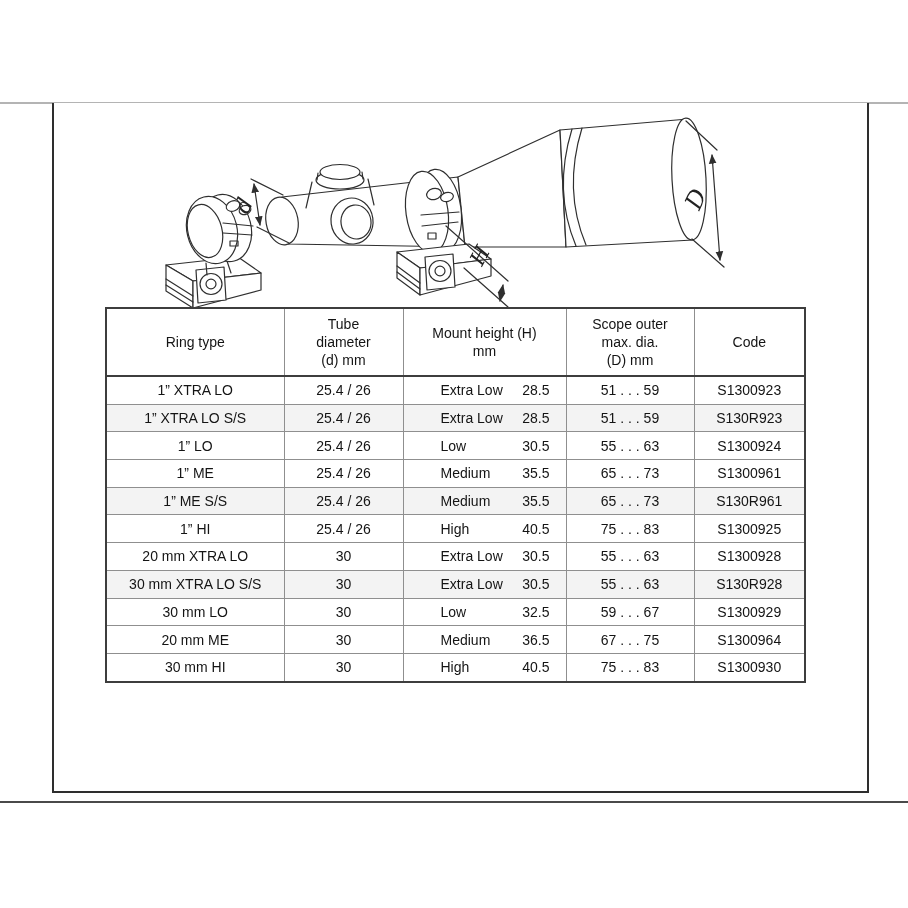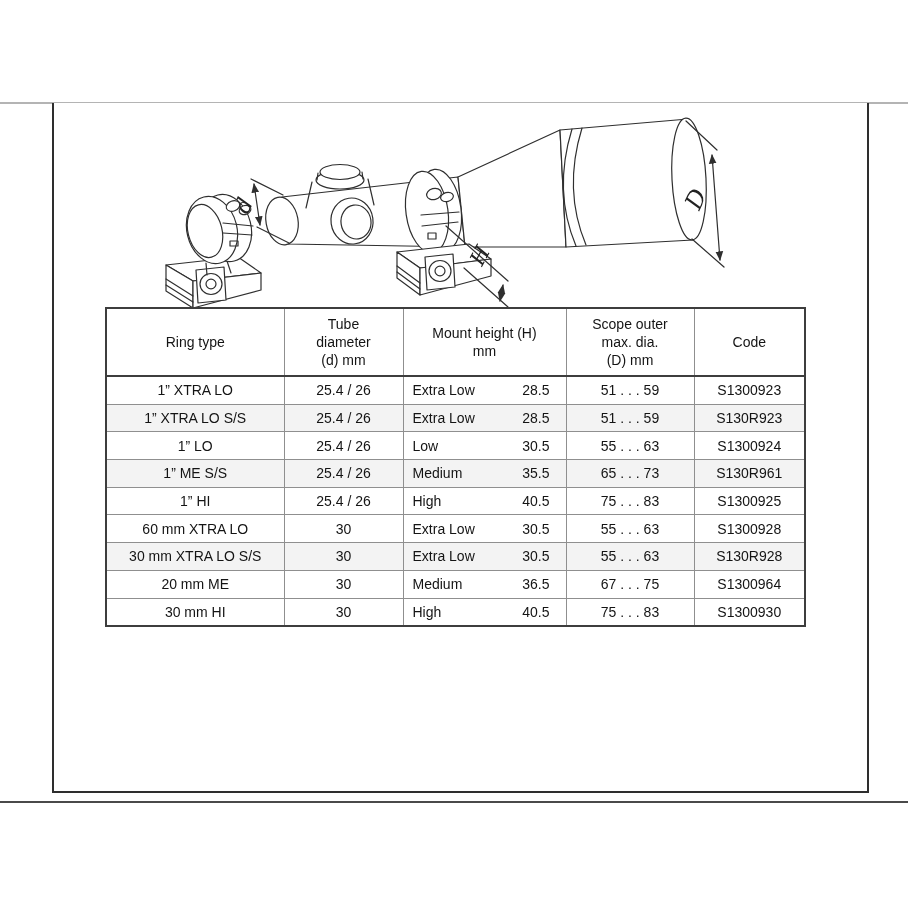--- a/index.html
+++ b/index.html
@@ -51,21 +51,21 @@
     white-space:pre-line;
     line-height:1.3;
     border-bottom:2px solid #3d3d3d;
   }
   table.spec tbody td { height:26.7px; }
   table.spec tbody tr.shaded { background:#f3f3f3; }
   .mh-wrap {
     display:flex; justify-content:space-between; align-items:center;
     padding:0 16px 0 9px;
   }
-  .mh-name { text-align:left; }
+  .mh-name { text-align:left;margin-left:28px; }
   .mh-val  { text-align:right;margin-left:12px; }
 </style>
 </head>
 <body>
 
 <div class="top-rule"></div>
 <div class="page-frame"></div>
 <div class="bottom-rule"></div>
 
 <svg class="diagram-svg" width="908" height="330" viewBox="0 0 908 330" fill="none" stroke="#2f2f2f" stroke-width="1.2" stroke-linejoin="round" stroke-linecap="round">
@@ -219,20 +219,32 @@
         <td>25.4 / 26</td>
         <td>
           <div class="mh-wrap">
             <span class="mh-name">Low</span>
             <span class="mh-val">30.5</span>
           </div>
         </td>
         <td>55 . . . 63</td>
         <td>S1300924</td>
       </tr>
+      <tr>
+        <td>1” ME</td>
+        <td>25.4 / 26</td>
+        <td>
+          <div class="mh-wrap">
+            <span class="mh-name">Medium</span>
+            <span class="mh-val">35.5</span>
+          </div>
+        </td>
+        <td>65 . . . 73</td>
+        <td>S1300961</td>
+      </tr>
       <tr class="shaded">
         <td>1” ME S/S</td>
         <td>25.4 / 26</td>
         <td>
           <div class="mh-wrap">
             <span class="mh-name">Medium</span>
             <span class="mh-val">35.5</span>
           </div>
         </td>
         <td>65 . . . 73</td>
@@ -244,21 +256,21 @@
         <td>
           <div class="mh-wrap">
             <span class="mh-name">High</span>
             <span class="mh-val">40.5</span>
           </div>
         </td>
         <td>75 . . . 83</td>
         <td>S1300925</td>
       </tr>
       <tr>
-        <td>60 mm XTRA LO</td>
+        <td>20 mm XTRA LO</td>
         <td>30</td>
         <td>
           <div class="mh-wrap">
             <span class="mh-name">Extra Low</span>
             <span class="mh-val">30.5</span>
           </div>
         </td>
         <td>55 . . . 63</td>
         <td>S1300928</td>
       </tr>
@@ -268,20 +280,32 @@
         <td>
           <div class="mh-wrap">
             <span class="mh-name">Extra Low</span>
             <span class="mh-val">30.5</span>
           </div>
         </td>
         <td>55 . . . 63</td>
         <td>S130R928</td>
       </tr>
       <tr>
+        <td>30 mm LO</td>
+        <td>30</td>
+        <td>
+          <div class="mh-wrap">
+            <span class="mh-name">Low</span>
+            <span class="mh-val">32.5</span>
+          </div>
+        </td>
+        <td>59 . . . 67</td>
+        <td>S1300929</td>
+      </tr>
+      <tr>
         <td>20 mm ME</td>
         <td>30</td>
         <td>
           <div class="mh-wrap">
             <span class="mh-name">Medium</span>
             <span class="mh-val">36.5</span>
           </div>
         </td>
         <td>67 . . . 75</td>
         <td>S1300964</td>

